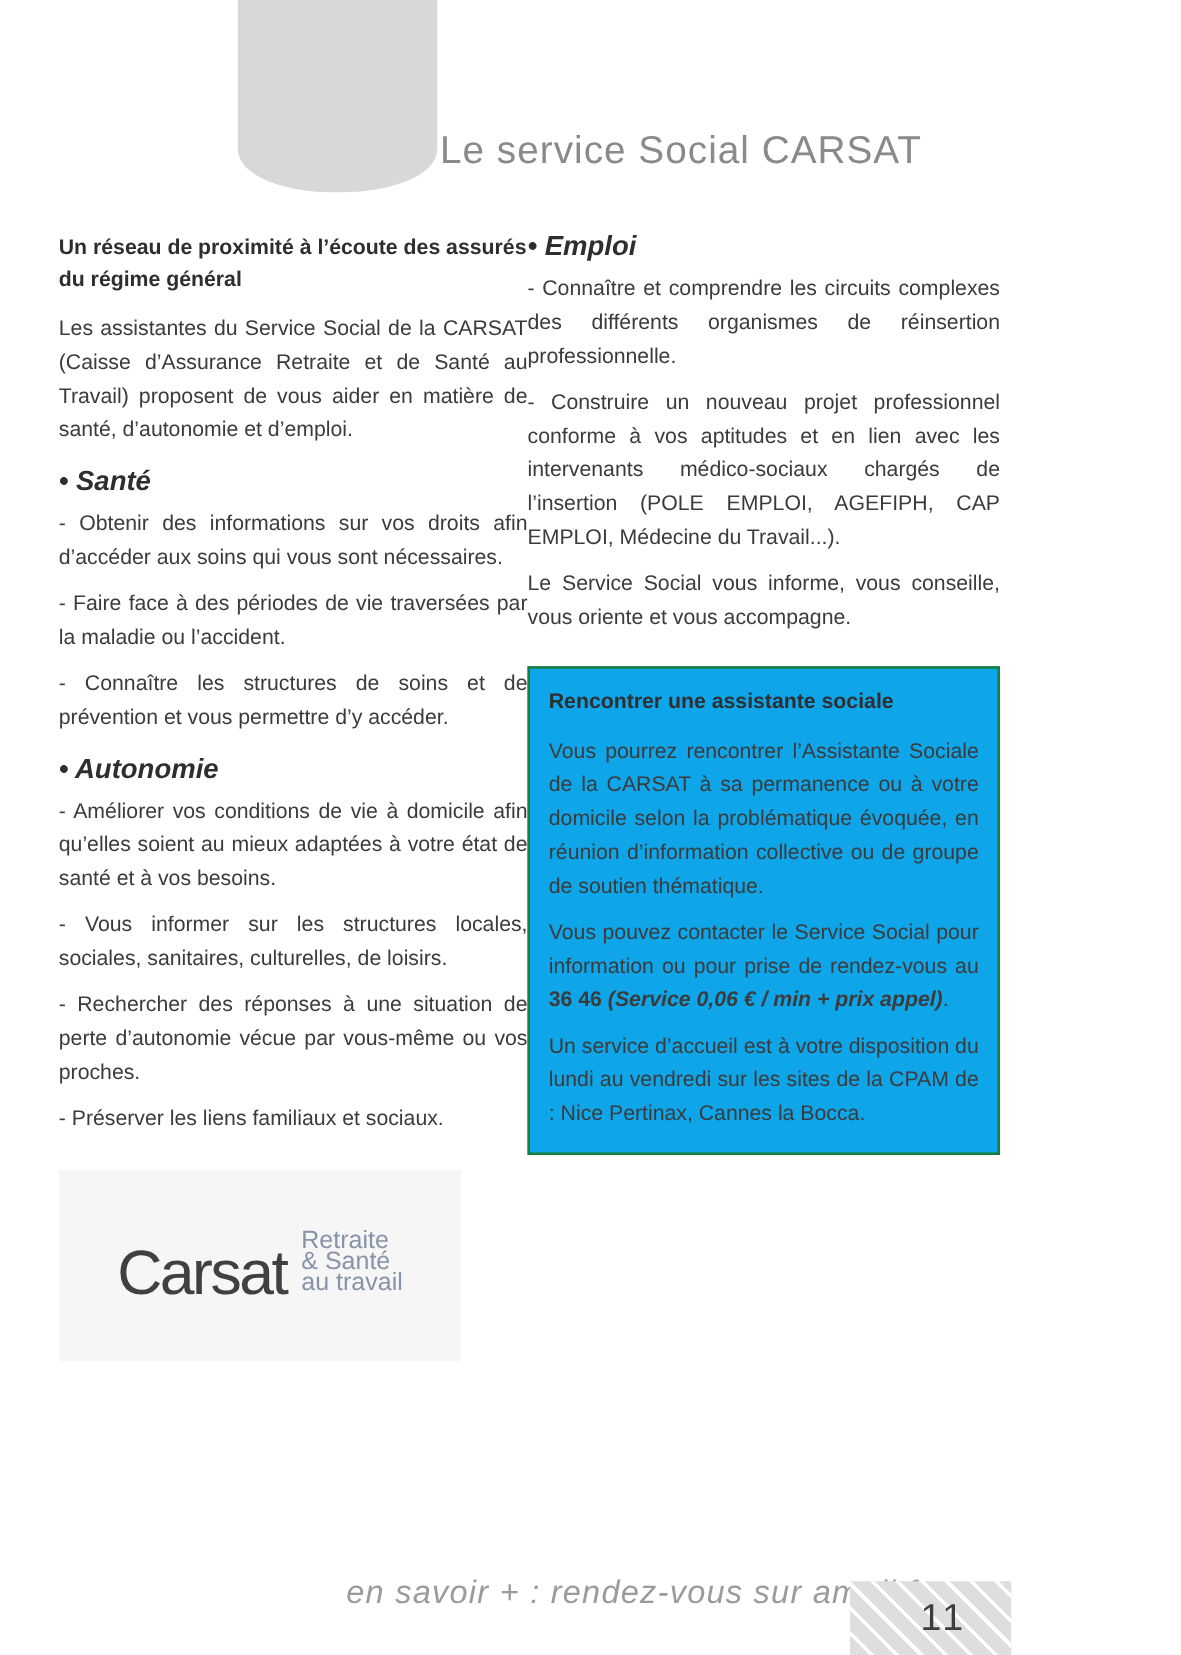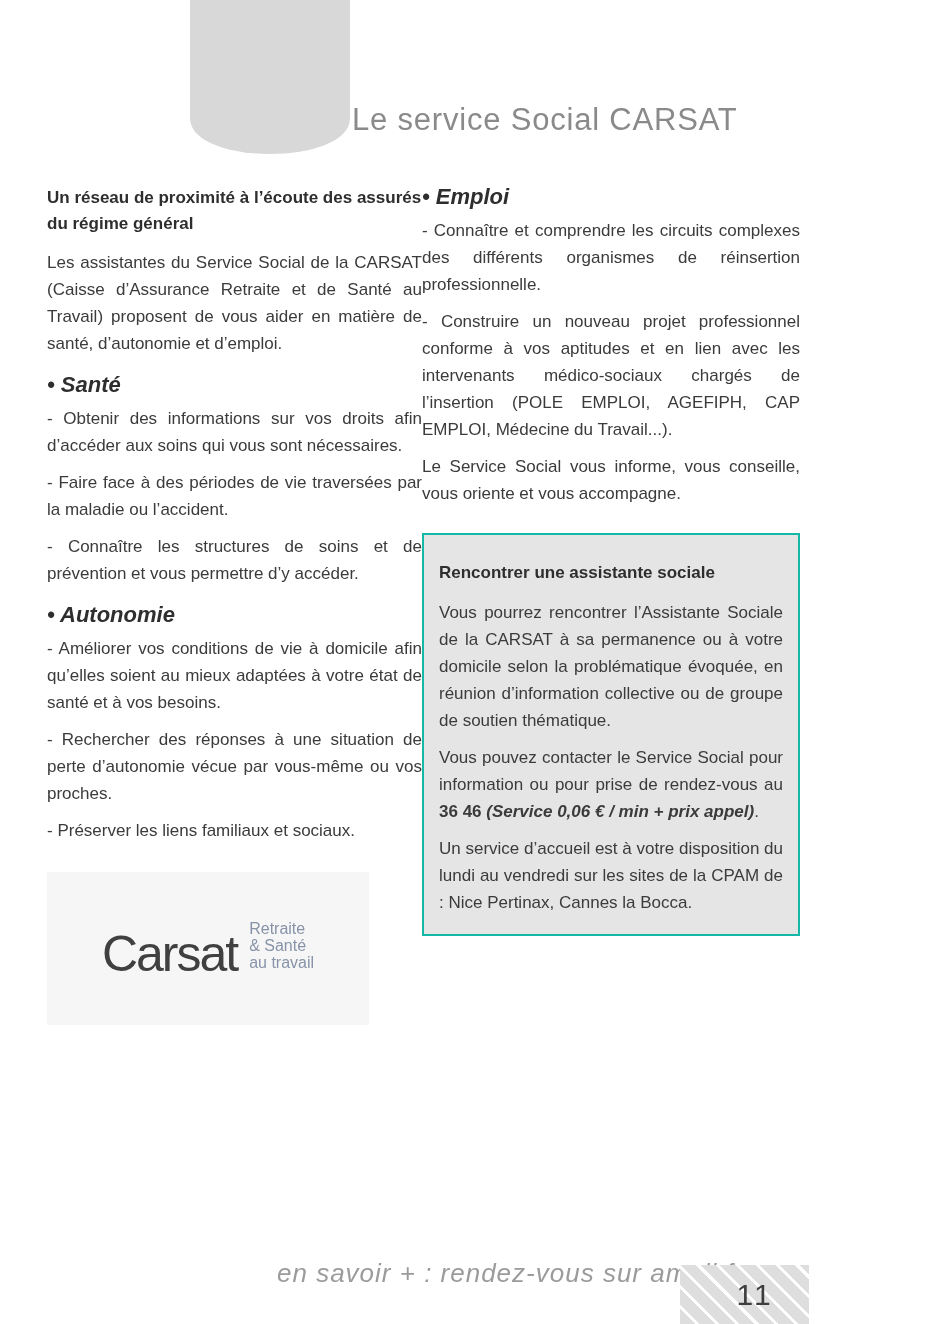--- a/index.html
+++ b/index.html
@@ -16,31 +16,31 @@
   .col-left{width:375px;}
   .col-right{width:378px;}
   .columns p{margin:0 0 10px 0;font-size:17px;line-height:27px;text-align:justify;}
   .intro-heading{margin:0 0 12px 0;font-size:17px;line-height:26px;font-weight:bold;color:#2e2e2e;}
   .bullet-heading{margin:16px 0 8px 0;font-size:22px;line-height:24px;font-weight:bold;
                   font-style:italic;color:#2e2e2e;}
   .bullet-heading.first{margin-top:0;}
   .summary{margin-top:14px;}
 
   
-  .info-box{margin-top:26px;border:2px solid #14b8a6;padding:26px 15px 8px 15px;background:#e5e5e5;}
+  .info-box{margin-top:26px;border:2px solid #15803d;padding:14px 15px 8px 15px;background:#0ea5e9;}
   .box-title{margin:0 0 14px 0;font-size:17px;font-weight:bold;color:#2e2e2e;line-height:24px;}
   .bold-inline{font-weight:bold;}
   .bolditalic-inline{font-weight:bold;font-style:italic;}
 
   
   .logo-block{margin-top:28px;width:322px;height:153px;background:#f6f6f6;
               display:flex;flex-direction:column;align-items:center;justify-content:center;}
   .logo-row{display:flex;align-items:flex-end;}
   .logo-brand{font-size:50px;font-weight:normal;color:#404040;line-height:0.9;letter-spacing:-2px;}
-  .logo-tagline{margin-left:12px;padding-bottom:6px;font-size:16px;line-height:17px;
+  .logo-tagline{margin-left:12px;padding-bottom:6px;font-size:20px;line-height:17px;
                 color:#8793a8;text-align:left;}
   .logo-bottom{display:flex;align-items:center;margin-top:6px;width:100%;justify-content:center;}
   .logo-line{width:88px;height:3px;background:#e07b30;}
   .logo-region{margin:0 12px;font-size:22px;font-weight:bold;font-style:italic;color:#2b4d9c;
                white-space:nowrap;}
 
   
   .footer-text{position:absolute;left:277px;top:1258px;font-size:26px;font-style:italic;
                color:#9b9b9b;letter-spacing:1px;white-space:nowrap;}
   .pagenum-block{position:absolute;left:680px;top:1265px;width:150px;height:59px;
@@ -80,20 +80,21 @@
       <h2 class="intro-heading">Un réseau de proximité à l’écoute des assurés du régime général</h2>
       <p>Les assistantes du Service Social de la CARSAT (Caisse d’Assurance Retraite et de Santé au Travail) proposent de vous aider en matière de santé, d’autonomie et d’emploi.</p>
 
       <h3 class="bullet-heading">• Santé</h3>
       <p>- Obtenir des informations sur vos droits afin d’accéder aux soins qui vous sont nécessaires.</p>
       <p>- Faire face à des périodes de vie traversées par la maladie ou l’accident.</p>
       <p>- Connaître les structures de soins et de prévention et vous permettre d’y accéder.</p>
 
       <h3 class="bullet-heading">• Autonomie</h3>
       <p>- Améliorer vos conditions de vie à domicile afin qu’elles soient au mieux adaptées à votre état de santé et à vos besoins.</p>
+      <p>- Vous informer sur les structures locales, sociales, sanitaires, culturelles, de loisirs.</p>
       <p>- Rechercher des réponses à une situation de perte d’autonomie vécue par vous-même ou vos proches.</p>
       <p>- Préserver les liens familiaux et sociaux.</p>
 
       <div class="logo-block">
         <div class="logo-row">
           <span class="logo-brand">Carsat</span>
           <span class="logo-tagline">
             <span>Retraite</span><br>
             <span>&amp; Santé</span><br>
             <span>au travail</span>

